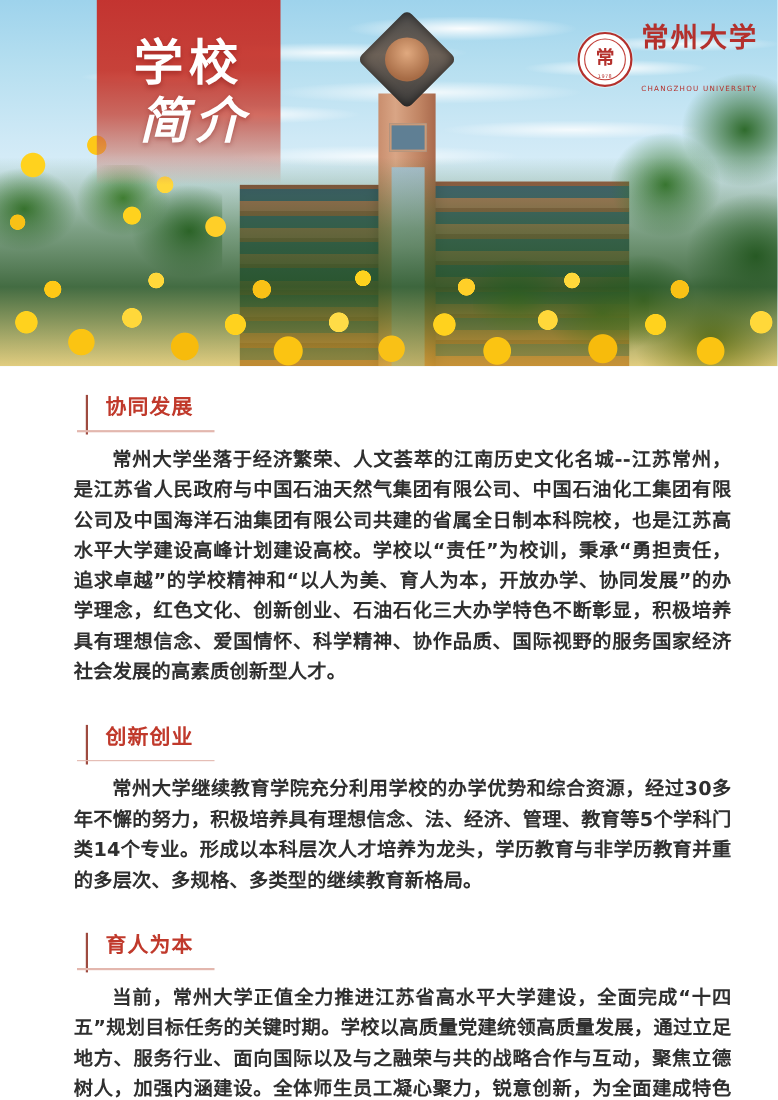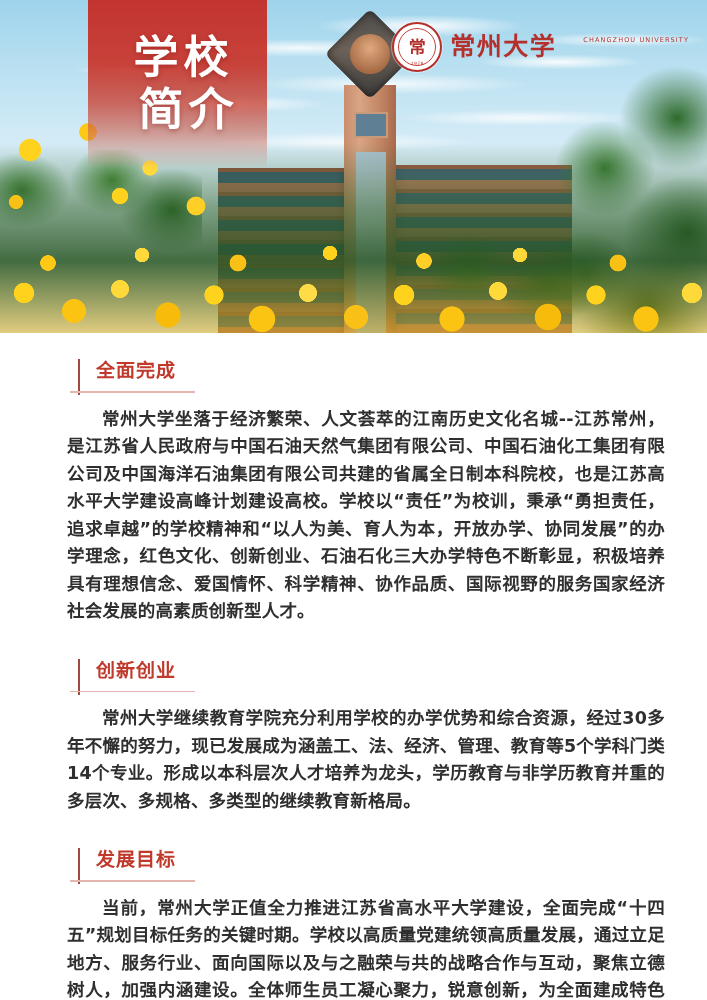--- a/index.html
+++ b/index.html
@@ -198,33 +198,33 @@
        rgba(198,40,34,.93) 0%,
        rgba(200,52,42,.92) 38%,
        rgba(202,72,58,.80) 62%,
        rgba(206,104,84,.55) 82%,
        rgba(208,130,104,.18) 96%,
        rgba(210,140,110,0) 100%);
     display: flex;
     flex-direction: column;
     justify-content: center;
     align-items: center;
-    padding-left: 12px;
   }
   .title-plate .t-line {
     color: #ffffff;
     font-size: 45px;
     font-weight: bold;
     line-height: 1.16;
     letter-spacing: 5px;
     text-shadow: 0 2px 5px rgba(110,10,6,.35);
     white-space: nowrap;
   }
   .title-plate .t-line.second {
     margin-left: 10px;
+    font-style: italic;
   }
 
   
   .logo-lockup {
     position: absolute;
     right: 18px; top: 22px;
     display: flex;
     align-items: center;
     gap: 8px;
   }
@@ -255,21 +255,21 @@
   }
   .logo-seal .seal-year {
     position: absolute;
     left: 50%; bottom: 4px;
     transform: translateX(-50%);
     color: #b4302c;
     font-size: 4.5px;
     letter-spacing: .4px;
     white-space: nowrap;
   }
-  .logo-words { display: flex; flex-direction: row; gap: 27px; }
+  .logo-words { display: flex; flex-direction: column; gap: 27px; }
   .logo-cn {
     color: #b4302c;
     font-size: 25px;
     font-weight: bold;
     letter-spacing: 1.5px;
     line-height: 1.05;
     white-space: nowrap;
   }
   .logo-en {
     color: #b4302c;
@@ -369,36 +369,36 @@
     </div>
   </div>
 </div>
 
 <div class="content">
 
   <div class="sec-gap-first"></div>
 
   <div class="section">
     <div class="sec-head">
-      <div class="sec-title">全面完成</div>
+      <div class="sec-title">协同发展</div>
     </div>
     <p class="sec-body">常州大学坐落于经济繁荣、人文荟萃的江南历史文化名城--江苏常州，是江苏省人民政府与中国石油天然气集团有限公司、中国石油化工集团有限公司及中国海洋石油集团有限公司共建的省属全日制本科院校，也是江苏高水平大学建设高峰计划建设高校。学校以“责任”为校训，秉承“勇担责任，追求卓越”的学校精神和“以人为美、育人为本，开放办学、协同发展”的办学理念，红色文化、创新创业、石油石化三大办学特色不断彰显，积极培养具有理想信念、爱国情怀、科学精神、协作品质、国际视野的服务国家经济社会发展的高素质创新型人才。</p>
   </div>
 
   <div class="sec-gap"></div>
 
   <div class="section">
     <div class="sec-head">
       <div class="sec-title">创新创业</div>
     </div>
-    <p class="sec-body">常州大学继续教育学院充分利用学校的办学优势和综合资源，经过30多年不懈的努力，现已发展成为涵盖工、法、经济、管理、教育等5个学科门类14个专业。形成以本科层次人才培养为龙头，学历教育与非学历教育并重的多层次、多规格、多类型的继续教育新格局。</p>
+    <p class="sec-body">常州大学继续教育学院充分利用学校的办学优势和综合资源，经过30多年不懈的努力，积极培养具有理想信念、法、经济、管理、教育等5个学科门类14个专业。形成以本科层次人才培养为龙头，学历教育与非学历教育并重的多层次、多规格、多类型的继续教育新格局。</p>
   </div>
 
   <div class="sec-gap"></div>
 
   <div class="section">
     <div class="sec-head">
-      <div class="sec-title">发展目标</div>
+      <div class="sec-title">育人为本</div>
     </div>
     <p class="sec-body">当前，常州大学正值全力推进江苏省高水平大学建设，全面完成“十四五”规划目标任务的关键时期。学校以高质量党建统领高质量发展，通过立足地方、服务行业、面向国际以及与之融荣与共的战略合作与互动，聚焦立德树人，加强内涵建设。全体师生员工凝心聚力，锐意创新，为全面建成特色鲜明的高水平地方领军型大学而努力奋斗。</p>
   </div>
 
 </div>
 
 </body></html>

